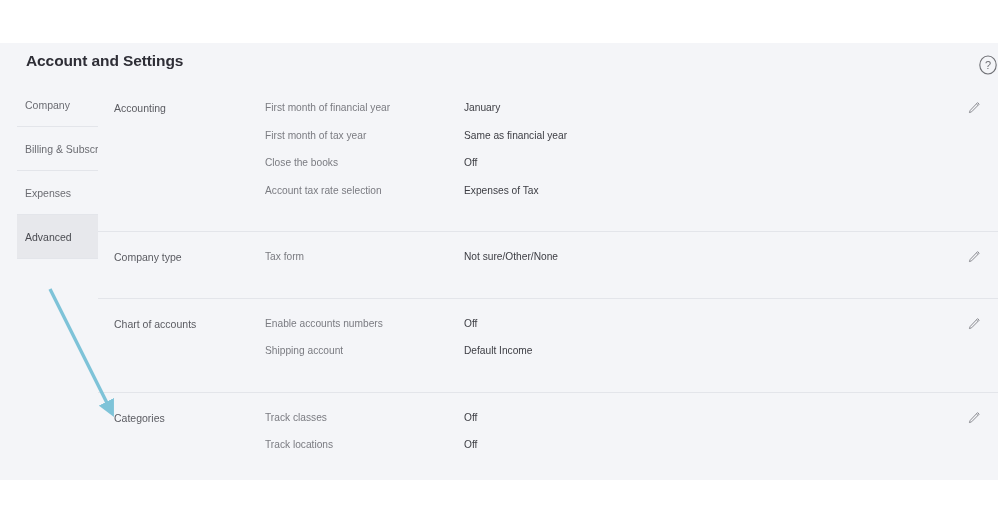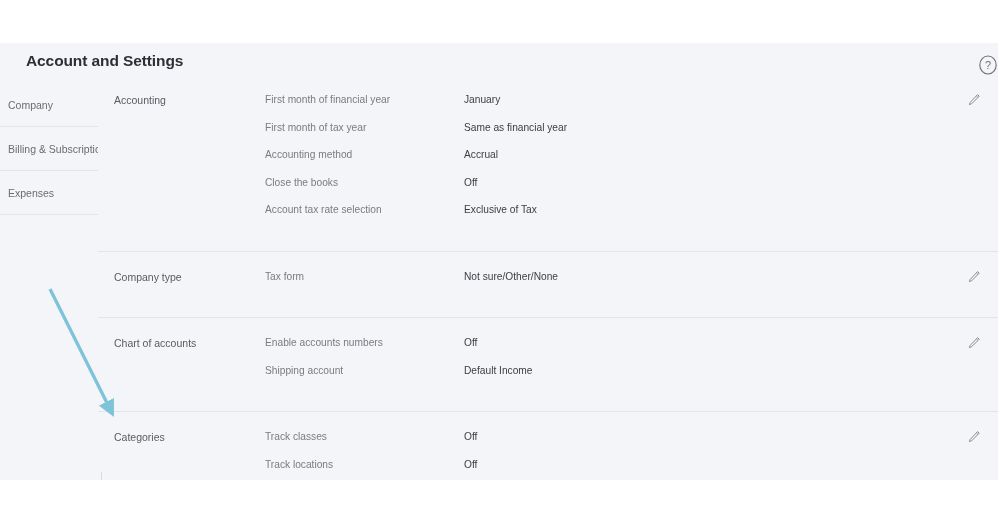--- a/index.html
+++ b/index.html
@@ -51,21 +51,21 @@
     height: 22px;
     cursor: pointer;
   }
   #help-icon-btn { left: 961px; }
   #close-icon-btn { left: 990px; }
   .header-icon-btn svg { display: block; }
 
   
   #settings-sidebar {
     position: absolute;
-    left: 0;
+    left: 17px;
     top: 40px;
     width: 102px;
     height: 397px;
     background: #f4f5f8;
     border-right: 1px solid #d9dbe0;
     box-sizing: border-box;
   }
   .sidebar-item {
     position: relative;
     height: 44px;
@@ -80,21 +80,21 @@
   }
   .sidebar-item.selected {
     background: #e7e8ec;
     color: #4a4b51;
   }
 
   
   #settings-content {
     position: absolute;
     left: 98px;
-    top: 32px;
+    top: 40px;
     width: 900px;
     height: 397px;
     background: #f4f5f8;
   }
   .settings-section {
     position: relative;
     box-sizing: border-box;
     border-bottom: 1px solid #e3e5ea;
   }
   .settings-section:last-child { border-bottom: 1px solid #e3e5ea; }
@@ -169,44 +169,41 @@
           <path d="M4 4 L16 16 M16 4 L4 16" stroke="#6f7075" stroke-width="1.3" fill="none"></path>
         </svg>
       </span>
     </div>
   </div>
 
   <div id="settings-sidebar">
       <div class="sidebar-item"><span>Company</span></div>
       <div class="sidebar-item"><span>Billing &amp; Subscription</span></div>
       <div class="sidebar-item"><span>Expenses</span></div>
+      <div class="sidebar-item selected"><span>Advanced</span></div>
     </div>
 
   <div id="settings-content">
       <div class="settings-section" style="padding-top: 19px; padding-bottom: 19px;">
         <div class="section-title" style="top: 19px;">Accounting</div>
         <div class="setting-row">
           <div class="setting-label">First month of financial year</div>
           <div class="setting-value">January</div>
         </div>
         <div class="setting-row">
           <div class="setting-label">First month of tax year</div>
           <div class="setting-value">Same as financial year</div>
         </div>
         <div class="setting-row">
-          <div class="setting-label">Accounting method</div>
-          <div class="setting-value">Accrual</div>
-        </div>
-        <div class="setting-row">
           <div class="setting-label">Close the books</div>
           <div class="setting-value">Off</div>
         </div>
         <div class="setting-row">
           <div class="setting-label">Account tax rate selection</div>
-          <div class="setting-value">Exclusive of Tax</div>
+          <div class="setting-value">Expenses of Tax</div>
         </div>
         <div class="edit-pencil" style="top: 17px;"><span><svg width="16" height="16" viewBox="0 0 16 16">
               <path d="M11.6 2.6 L13.2 4.2 L5.6 11.8 L3.4 12.6 L4.2 10.4 Z" fill="none" stroke="#8c8d93" stroke-width="1"></path>
               <path d="M10.4 3.8 L12 5.4" stroke="#8c8d93" stroke-width="0.9"></path>
             </svg></span></div>
       </div>
       <div class="settings-section" style="padding-top: 19px; padding-bottom: 19px;">
         <div class="section-title" style="top: 19px;">Company type</div>
         <div class="setting-row">
           <div class="setting-label">Tax form</div>

